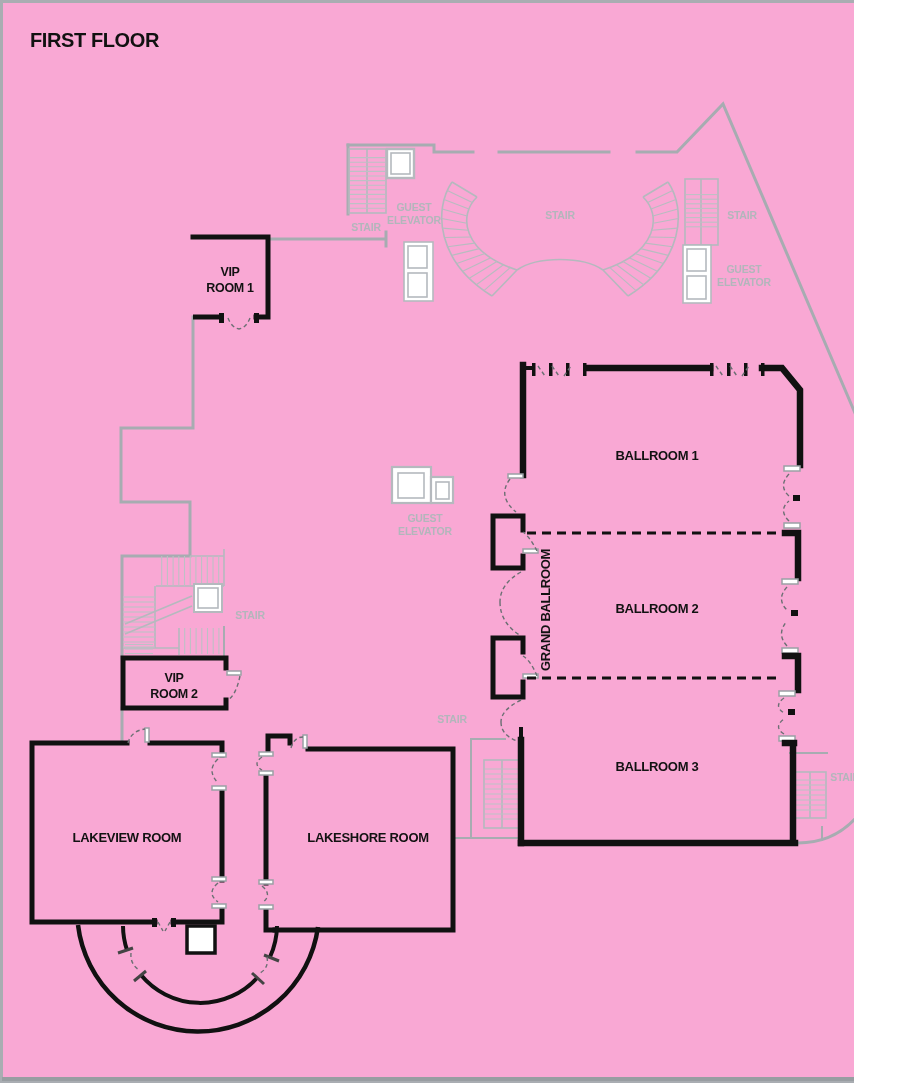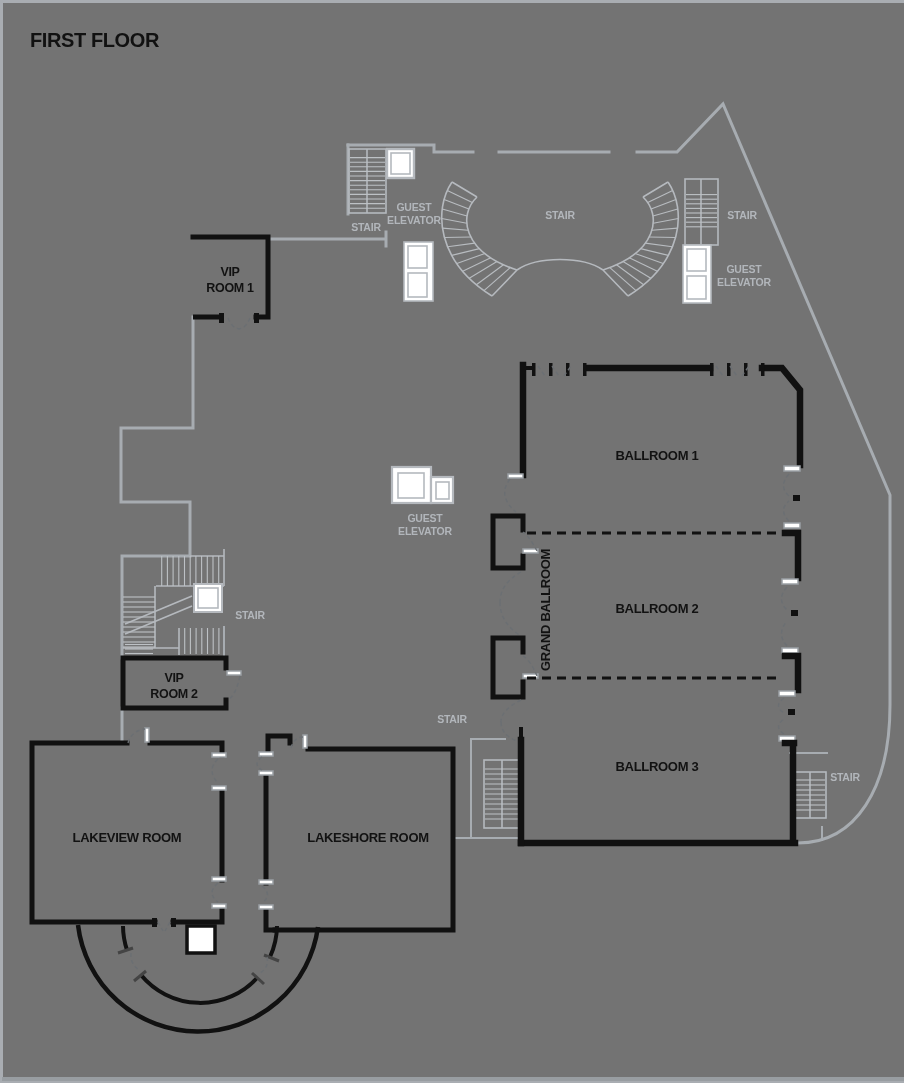--- a/index.html
+++ b/index.html
@@ -1,17 +1,17 @@
 <!DOCTYPE html>
 <html><head>
 <meta charset="utf-8">
 <style>
   html,body{margin:0;padding:0;background:#fff;}
-  #page{position:relative;width:904px;height:1083px;background:#737373;overflow:hidden;
-        font-family:"Liberation Sans",sans-serif;}
+  #page{position:relative;width:814px;height:1083px;background:#f9a8d4;overflow:hidden;
+        font-family:"Liberation Sans",sans-serif;padding-left:40px;}
   svg{position:absolute;left:0;top:0;}
   .gw  {stroke:#a7acb1;stroke-width:3;fill:none;stroke-linecap:square;}
   .gw2 {stroke:#a7acb1;stroke-width:2;fill:none;stroke-linecap:square;}
   .gt  {stroke:#b5b9be;stroke-width:1.6;fill:none;}
   .gtf {fill:#ffffff;stroke:#b5b9be;stroke-width:1.6;}
   .hatch-line{stroke:#bdc1c5;stroke-width:1.1;}
   .tread{stroke:#b8bcc0;stroke-width:1.1;}
   .bw6{stroke:#111;stroke-width:6.5;fill:none;stroke-linecap:square;}
   .bw5{stroke:#111;stroke-width:5;fill:none;stroke-linecap:square;}
   .bw4{stroke:#111;stroke-width:4;fill:none;stroke-linecap:square;}

